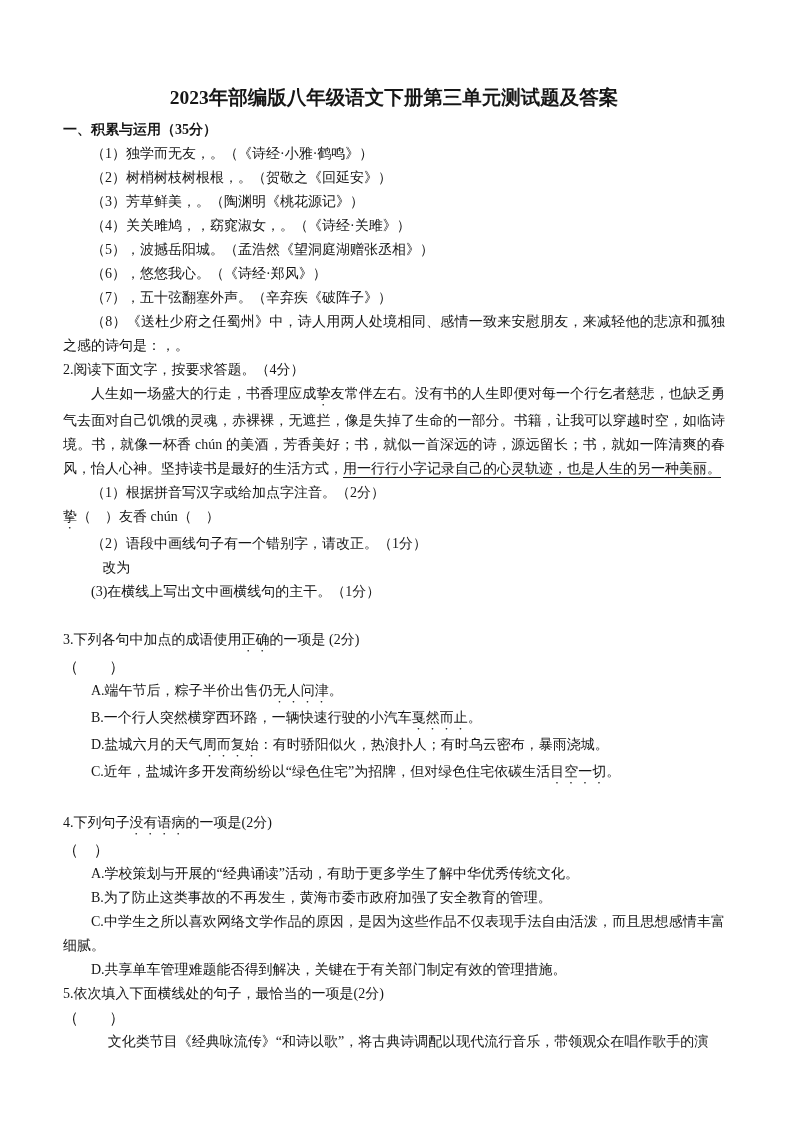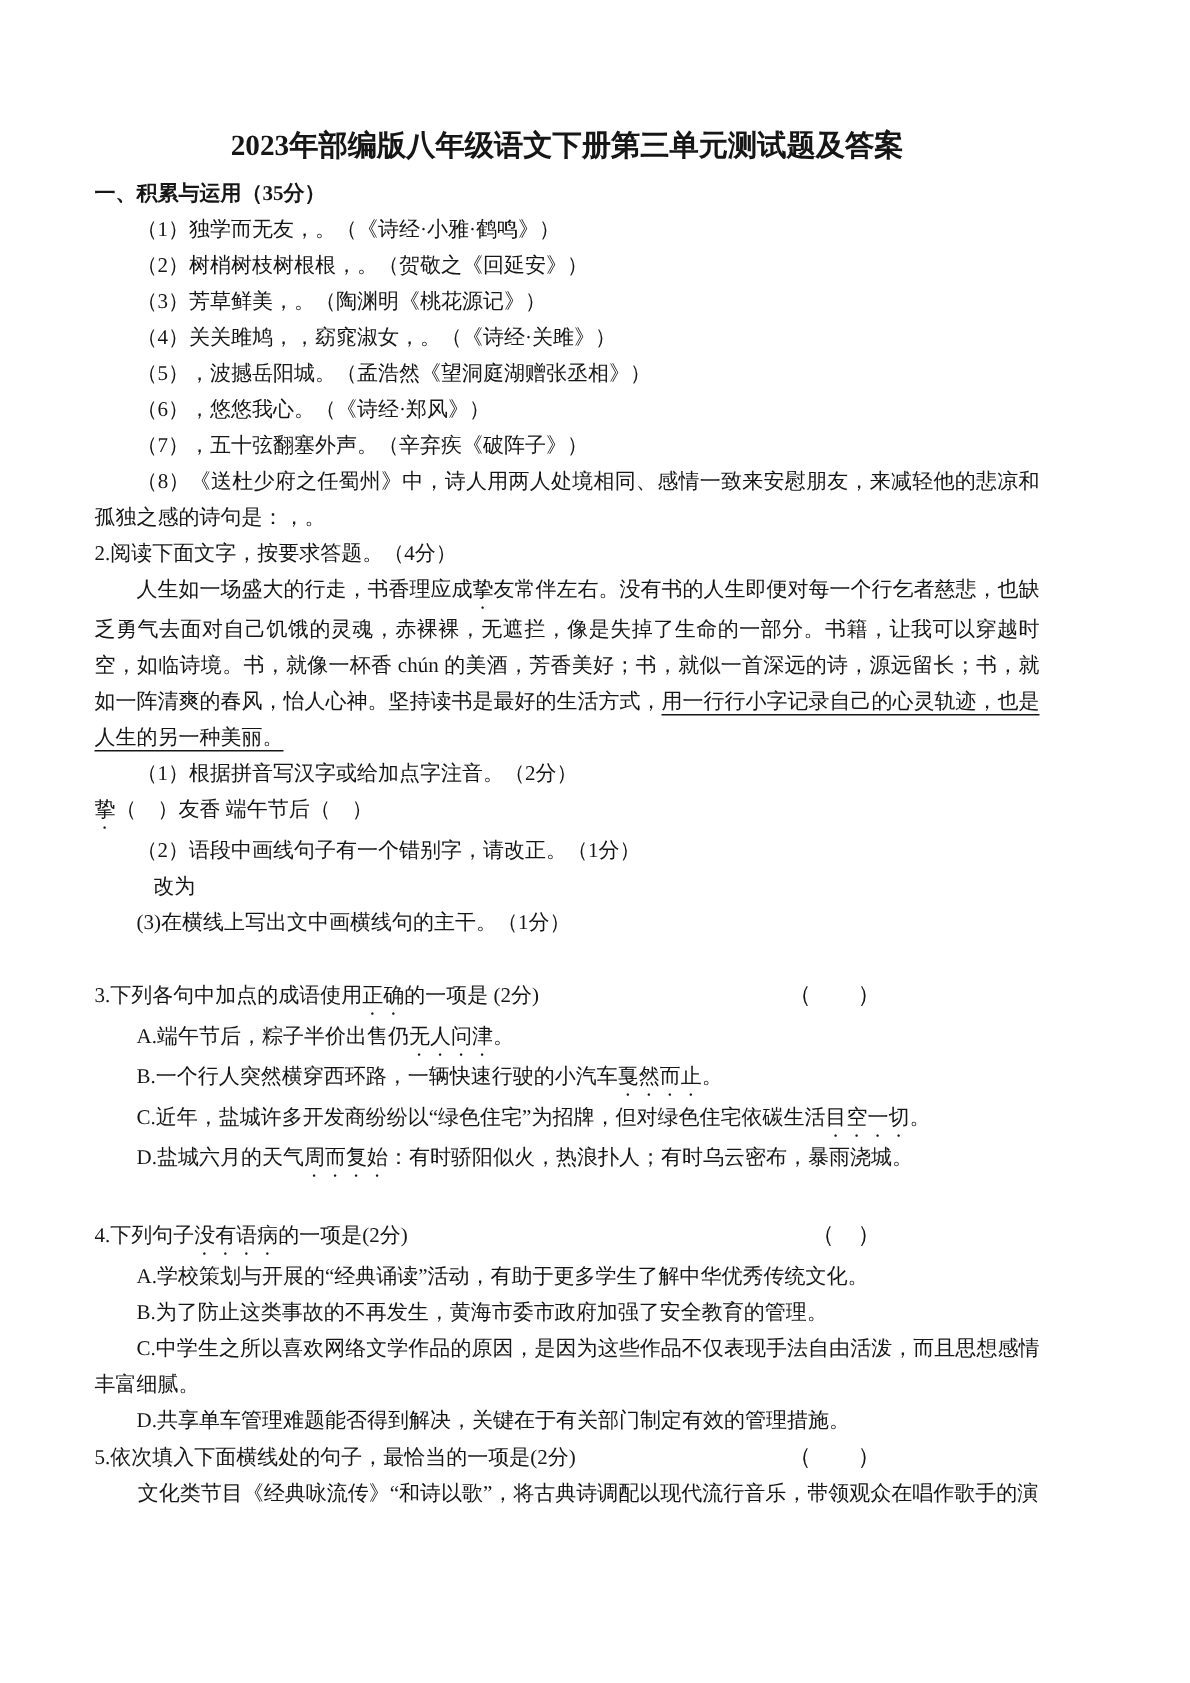--- a/index.html
+++ b/index.html
@@ -11,21 +11,21 @@
     width: 793px;
     height: 1122px;
     color: #161616;
     font-family: "Liberation Serif", "DejaVu Serif", serif;
     overflow: hidden;
   }
   .page {
     box-sizing: border-box;
     width: 793px;
     height: 1122px;
-    padding: 84px 100px 0 63px;
+    padding: 84px 68px 0 63px;
   }
   .title {
     font-size: 19.5px;
     font-weight: bold;
     text-align: center;
     line-height: 27px;
     margin: 0 0 7px 0;
   }
   p {
     margin: 0;
@@ -34,20 +34,21 @@
     text-align: justify;
   }
   .bold { font-weight: bold; }
   .indent { text-indent: 2em; }
   .indent-more { text-indent: 2.8em; }
   .nowrap { white-space: nowrap; text-align: center; }
   .qline {
     display: flex;
     justify-content: space-between;
     align-items: baseline;
+    flex-direction: column;
   }
   .qline p { flex: 1 1 auto; }
   .bracket {
     font-size: 15.4px;
     line-height: 24px;
     white-space: pre;
     margin-right: 106px;
     flex: 0 0 auto;
   }
   .gap-before { margin-top: 24px; }
@@ -76,33 +77,33 @@
   <p class="indent">（3）芳草鲜美，。（陶渊明《桃花源记》）</p>
   <p class="indent">（4）关关雎鸠，，窈窕淑女，。（《诗经·关雎》）</p>
   <p class="indent">（5），波撼岳阳城。（孟浩然《望洞庭湖赠张丞相》）</p>
   <p class="indent">（6），悠悠我心。（《诗经·郑风》）</p>
   <p class="indent">（7），五十弦翻塞外声。（辛弃疾《破阵子》）</p>
   <p class="indent">（8）《送杜少府之任蜀州》中，诗人用两人处境相同、感情一致来安慰朋友，来减轻他的悲凉和孤独之感的诗句是：，。</p>
 
   <p>2.阅读下面文字，按要求答题。（4分）</p>
   <p class="indent"><span>人生如一场盛大的行走，书香理应成</span><span class="dot-em">挚</span><span>友常伴左右。没有书的人生即便对每一个行乞者慈悲，也缺乏勇气去面对自己饥饿的灵魂，赤裸裸，无遮拦，像是失掉了生命的一部分。书籍，让我可以穿越时空，如临诗境。书，就像一杯香 chún 的美酒，芳香美好；书，就似一首深远的诗，源远留长；书，就如一阵清爽的春风，怡人心神。坚持读书是最好的生活方式，</span><span class="underline">用一行行小字记录自己的心灵轨迹，也是人生的另一种美丽。</span></p>
   <p class="indent">（1）根据拼音写汉字或给加点字注音。（2分）</p>
-  <p><span class="dot-em">挚</span><span>（　）友香 端午节后（　）</span></p>
+  <p><span class="dot-em">挚</span><span>（　）友香 chún（　）</span></p>
   <p class="indent">（2）语段中画线句子有一个错别字，请改正。（1分）</p>
   <p class="indent-more">改为</p>
   <p class="indent">(3)在横线上写出文中画横线句的主干。（1分）</p>
 
   <div class="qline gap-before">
     <p><span>3.下列各句中加点的成语使用</span><span class="dot-em">正确</span><span>的一项是 (2分)</span></p>
     <span class="bracket">（　　）</span>
   </div>
   <p class="indent"><span>A.端午节后，粽子半价出售仍</span><span class="dot-em">无人问津</span><span>。</span></p>
   <p class="indent"><span>B.一个行人突然横穿西环路，一辆快速行驶的小汽车</span><span class="dot-em">戛然而止</span><span>。</span></p>
+  <p class="indent"><span>D.盐城六月的天气</span><span class="dot-em">周而复始</span><span>：有时骄阳似火，热浪扑人；有时乌云密布，暴雨浇城。</span></p>
   <p class="indent"><span>C.近年，盐城许多开发商纷纷以“绿色住宅”为招牌，但对绿色住宅依碳生活</span><span class="dot-em">目空一切</span><span>。</span></p>
-  <p class="indent"><span>D.盐城六月的天气</span><span class="dot-em">周而复始</span><span>：有时骄阳似火，热浪扑人；有时乌云密布，暴雨浇城。</span></p>
 
   <div class="qline gap-before">
     <p><span>4.下列句子</span><span class="dot-em">没有语病</span><span>的一项是(2分)</span></p>
     <span class="bracket">（　）</span>
   </div>
   <p class="indent">A.学校策划与开展的“经典诵读”活动，有助于更多学生了解中华优秀传统文化。</p>
   <p class="indent">B.为了防止这类事故的不再发生，黄海市委市政府加强了安全教育的管理。</p>
   <p class="indent">C.中学生之所以喜欢网络文学作品的原因，是因为这些作品不仅表现手法自由活泼，而且思想感情丰富细腻。</p>
   <p class="indent">D.共享单车管理难题能否得到解决，关键在于有关部门制定有效的管理措施。</p>
 

